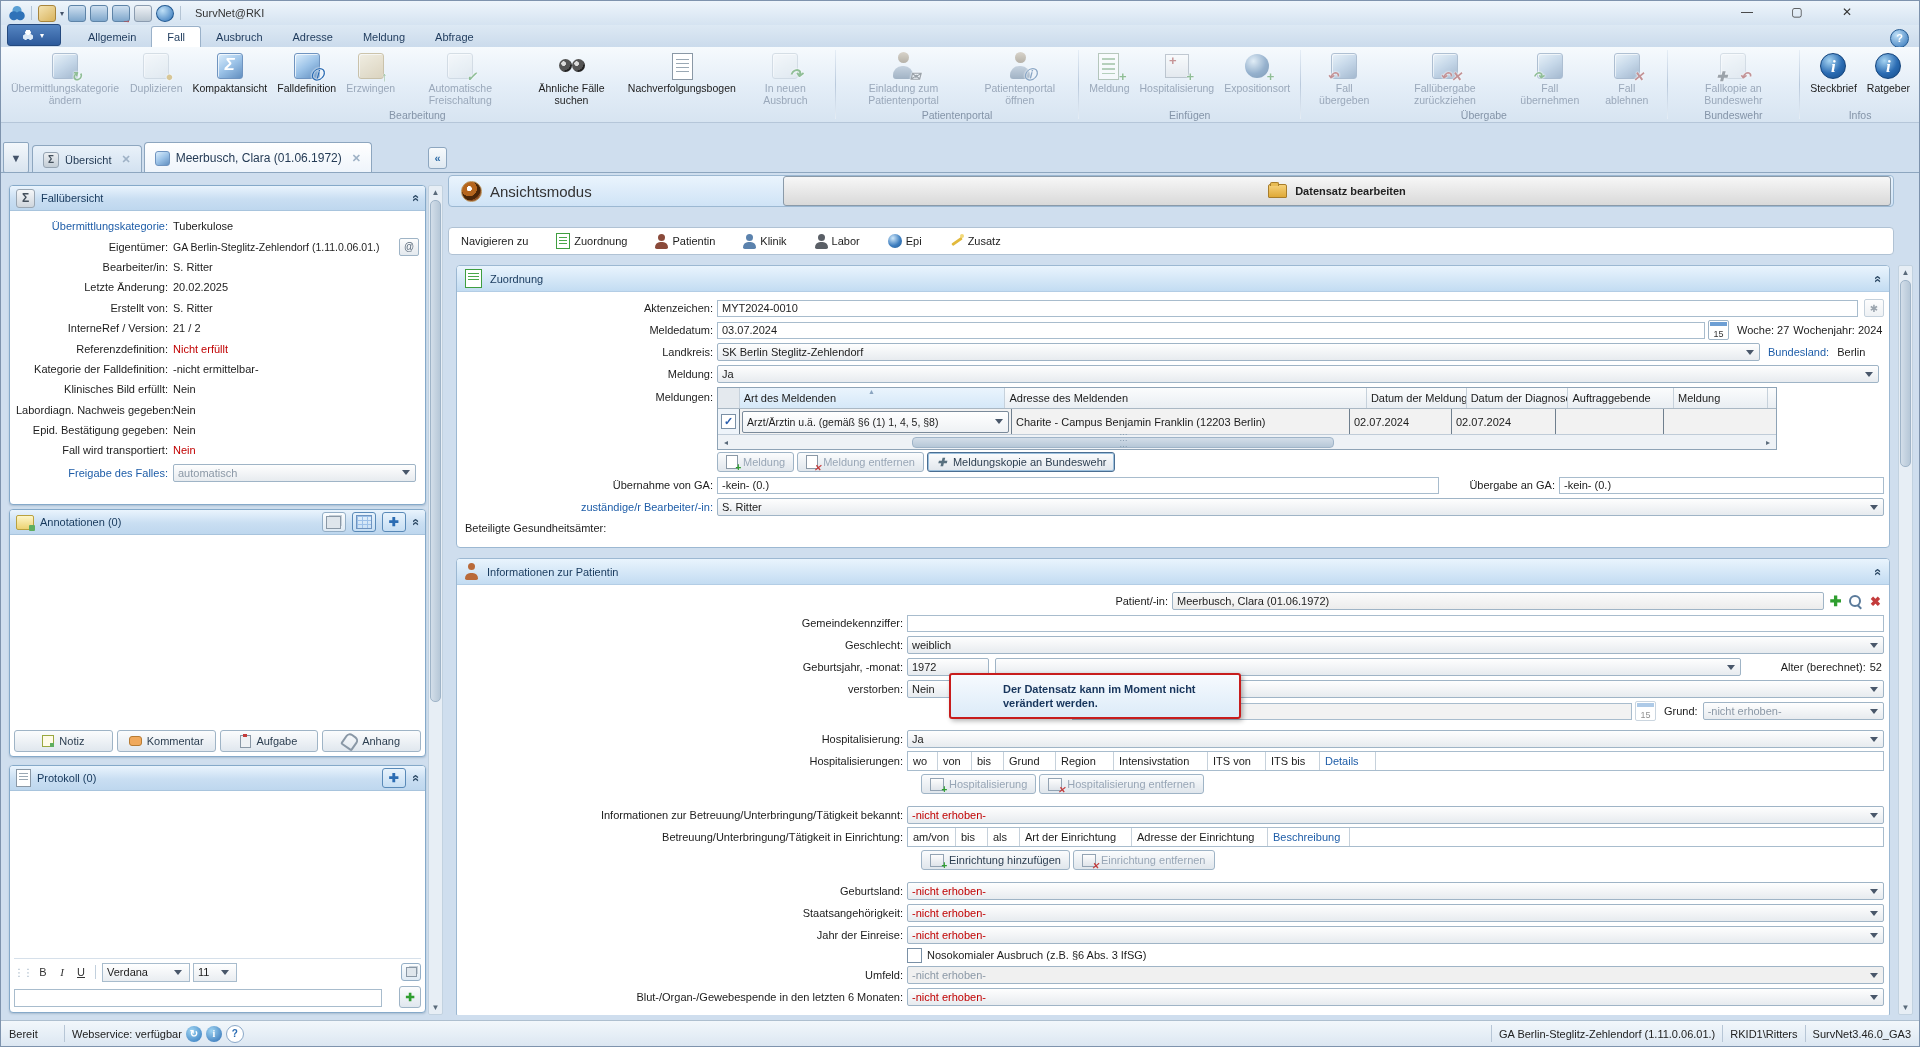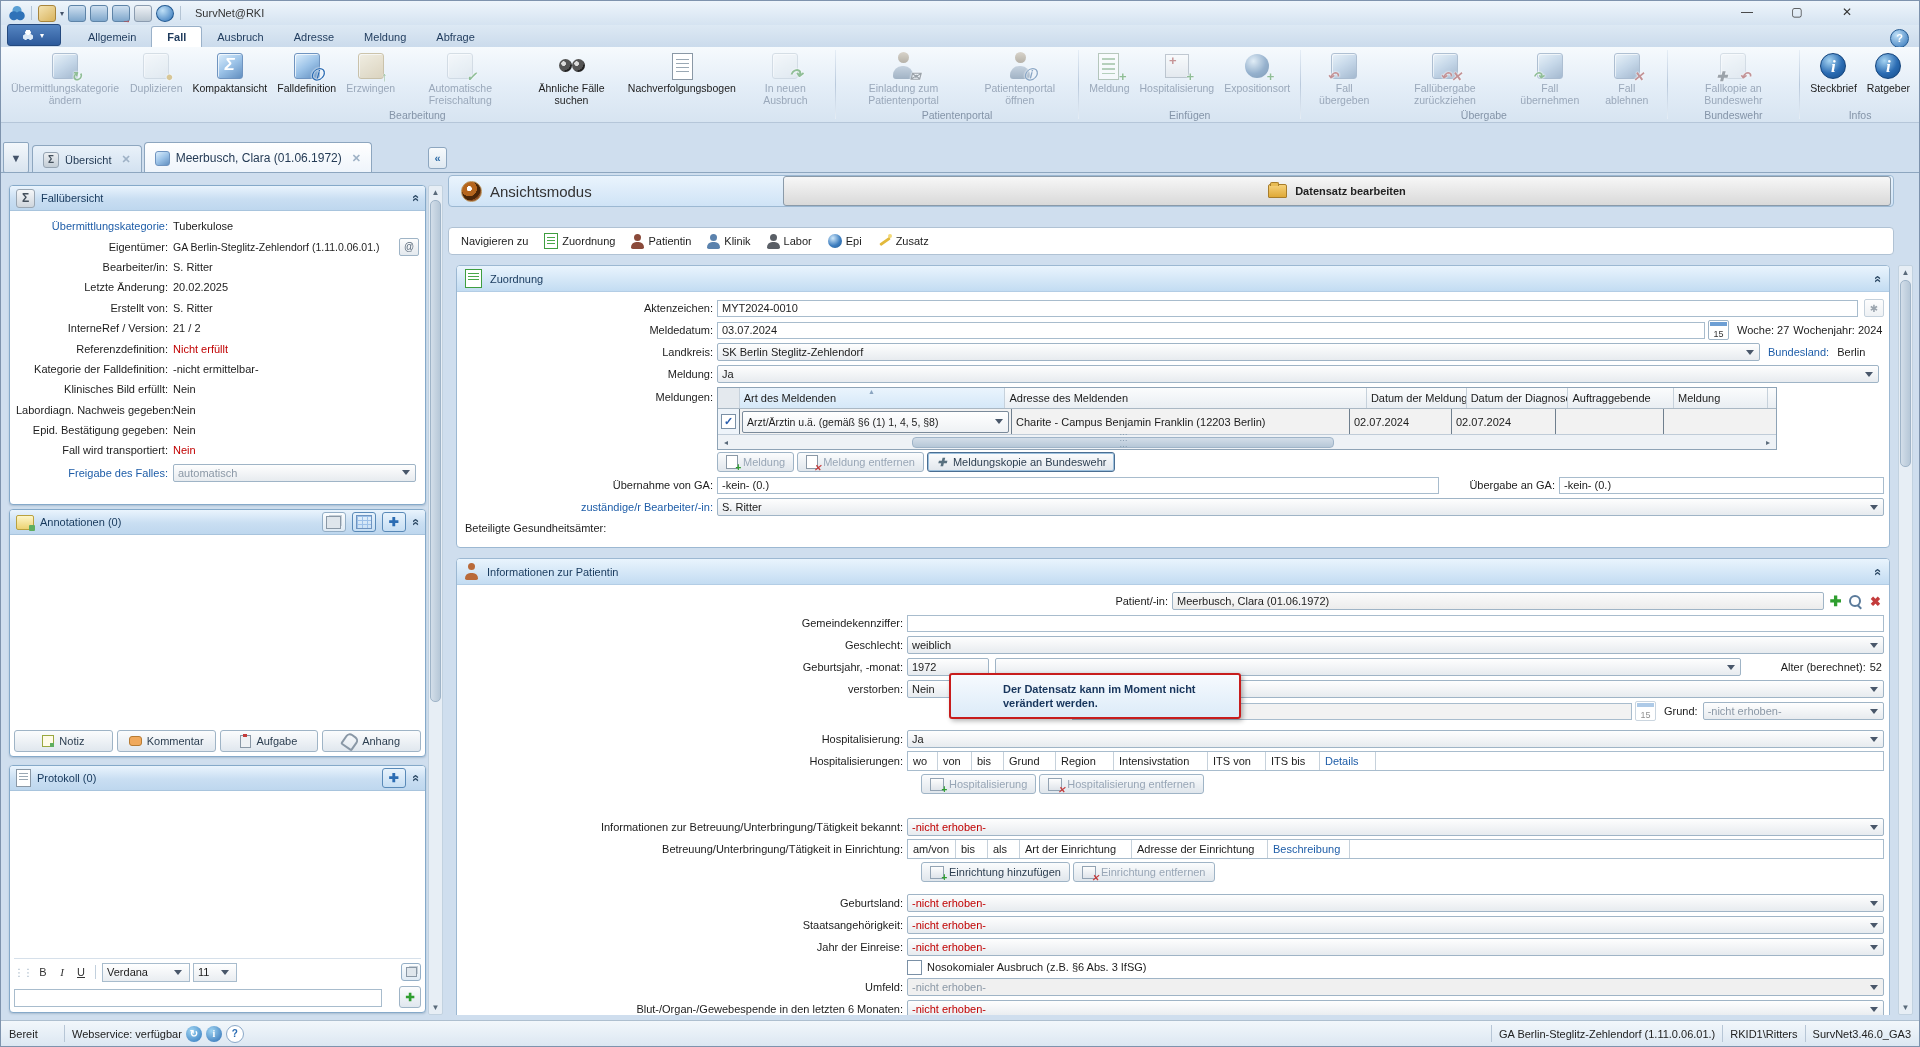--- a/index.html
+++ b/index.html
@@ -23,21 +23,21 @@
   .winbtns{position:absolute;right:58px;top:2px;display:flex;gap:22px}
   .wb{width:28px;height:19px;text-align:center;line-height:19px;color:#333;font-size:12px}
   
   .tabsrow{position:absolute;top:24px;left:0;right:0;height:22px;display:flex;align-items:flex-end;
            padding-left:4px;background:linear-gradient(#dde9f4,#cbdbec)}
   .appbtn{width:52px;height:20px;margin:0 12px 1px 2px;border-radius:3px;border:1px solid #24497e;
           background:linear-gradient(#5585c2,#2d5a9b);display:flex;align-items:center;justify-content:center;gap:4px}
   .appbtn .dot3{width:12px;height:10px;background:radial-gradient(circle at 30% 70%,#dce9f6 0 2.5px,transparent 3px),radial-gradient(circle at 70% 70%,#dce9f6 0 2.5px,transparent 3px),radial-gradient(circle at 50% 25%,#fff 0 2.5px,transparent 3px)}
   .appbtn .caret{color:#fff}
   .tab{height:20px;line-height:20px;padding:0 15px;color:#1e3a5c}
-  .tab.on{background:#fff;border:1px solid #9ab1c9;border-bottom:none;border-radius:3px 3px 0 0;font-weight:bold}
+  .tab.on{background:#fff;border:1px solid #9ab1c9;border-bottom:none;border-radius:3px 3px 0 0;font-weight:normal}
   .helpbtn{position:absolute;right:10px;top:28px;width:17px;height:17px;border-radius:50%;color:#fff;
            background:radial-gradient(circle at 35% 30%,#bfe0f7,#2f72b8);border:1px solid #235a92;
            text-align:center;line-height:16px;font-weight:bold}
   
   .ribbon{position:absolute;top:46px;left:0;right:0;height:75px;display:flex;
           background:linear-gradient(#f6fafd,#e3edf7 55%,#d7e4f1);border-bottom:1px solid #b5c6d9}
   .rgrp{position:relative;display:flex;align-items:flex-start;padding:3px 4px 15px}
   .glab{position:absolute;left:2px;right:2px;bottom:1px;text-align:center;font-size:10.5px;color:#8494a8}
   .gsep{width:1px;margin:3px 1px;background:linear-gradient(#e6eef6,#b9c9dc,#e6eef6)}
   .rbtn{display:flex;flex-direction:column;align-items:center;padding:1px 5px;border-radius: 3px}
@@ -176,21 +176,21 @@
   .modelabel{font-size:15px;color:#333}
   .eye{width:19px;height:19px;border-radius:50%;border:1px solid #b98e54;
        background:radial-gradient(circle at 38% 35%,#fff 0 14%,#b5651d 16% 44%,#4a2608 46% 66%,#8a4a1f 68%)}
   .editbtn{flex:1;height:28px;margin:1px 2px;border:1px solid #8a9aa9;border-radius:3px;font-weight:bold;color:#222;
            background:linear-gradient(#f7f7f7,#d9d9d9);display:flex;align-items:center;justify-content:center;gap:8px}
   .folder{width:17px;height:12px;background:linear-gradient(#f6d17a,#dfa938);border:1px solid #a87d2a;
           border-radius:2px 2px 1px 1px;position:relative}
   .folder::before{content:"";position:absolute;top:-3px;left:1px;width:7px;height:3px;background:#e8bc55;
           border:1px solid #a87d2a;border-bottom:none;border-radius:2px 2px 0 0}
   .navbar{margin-top:20px;height:28px;border:1px solid #b0c2d4;border-radius:4px;background:#fff;
-          display:flex;align-items:center;gap:16px;padding:0 12px;box-sizing:border-box}
+          display:flex;align-items:center;gap:28px;padding:0 12px;box-sizing:border-box}
   .nvit{display:flex;align-items:center;gap:4px}
   .i-list{width:12px;height:14px;background:#fff;border:1px solid #3f9e3f;position:relative}
   .i-list::after{content:"";position:absolute;left:2px;right:2px;top:3px;height:8px;
           background:repeating-linear-gradient(#4aa84a 0 1px,transparent 1px 3px)}
   .i-person{width:13px;height:15px;position:relative}
   .i-person::before{content:"";position:absolute;top:0;left:3px;width:7px;height:7px;border-radius:50%;background:#8a4a3a}
   .i-person::after{content:"";position:absolute;bottom:0;left:0;width:13px;height:7px;border-radius:6px 6px 2px 2px;background:#8a4a3a}
   .i-person.c-blu::before,.i-person.c-blu::after{background:#5b82ad}
   .i-person.c-drk::before,.i-person.c-drk::after{background:#5a5f66}
   .i-person.c-org::before,.i-person.c-org::after{background:#b96a3a}
@@ -909,21 +909,21 @@
         <span class="plab" style="width:454px"></span>
         <span class="btn dis">
           <i class="mi-hosp g"></i>
           <span>Hospitalisierung</span>
           </span>
         <span class="btn dis" style="margin-left:3px">
           <i class="mi-hosp r"></i>
           <span>Hospitalisierung entfernen</span>
           </span>
       </div>
-      <div class="zrow" style="margin-top:20px">
+      <div class="zrow" style="margin-top:8px">
         <span class="plab">Informationen zur Betreuung/Unterbringung/Tätigkeit bekannt:</span>
         <span class="dd f1">
           <span class="ddv red">-nicht erhoben-</span>
           <span class="dda"></span>
           </span>
       </div>
       <div class="zrow">
         <span class="plab">Betreuung/Unterbringung/Tätigkeit in Einrichtung:</span>
         <div class="hstrip">
           <span class="hsc" style="width:48px">am/von</span>

